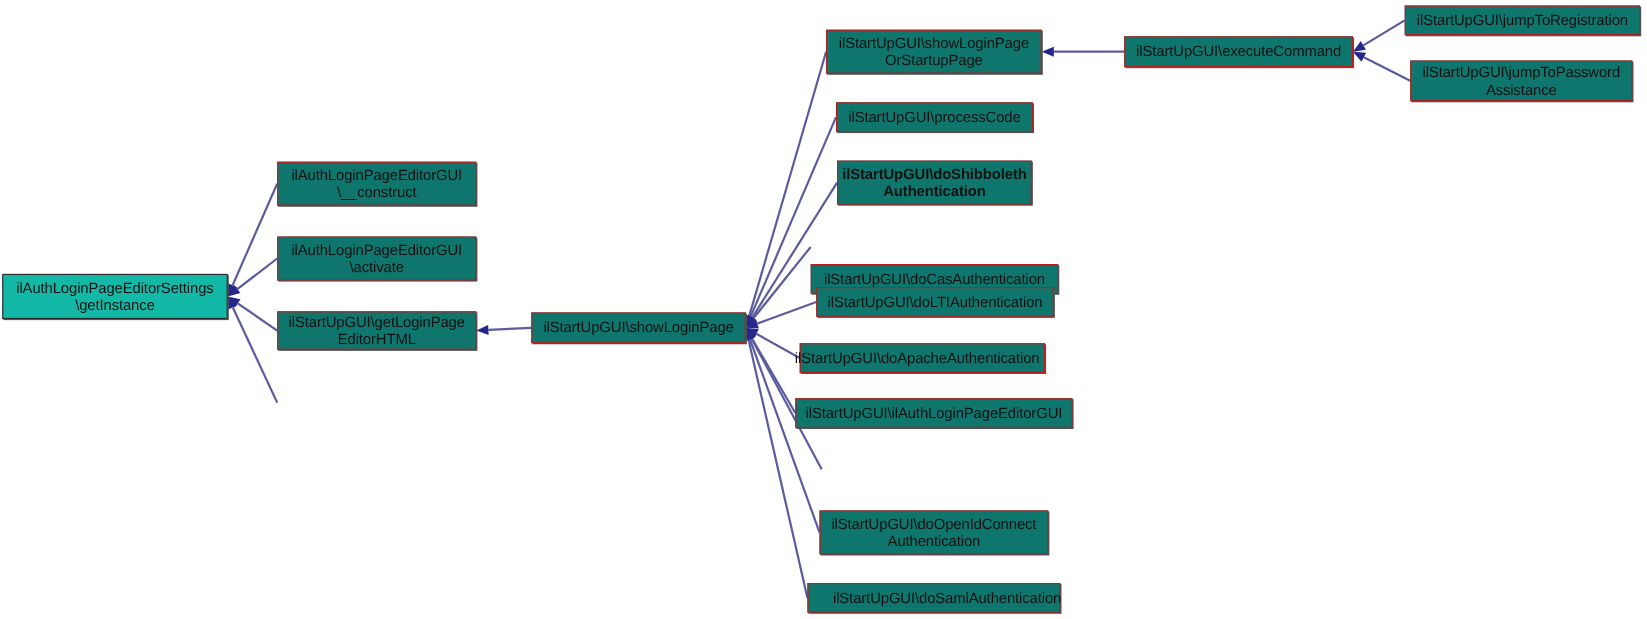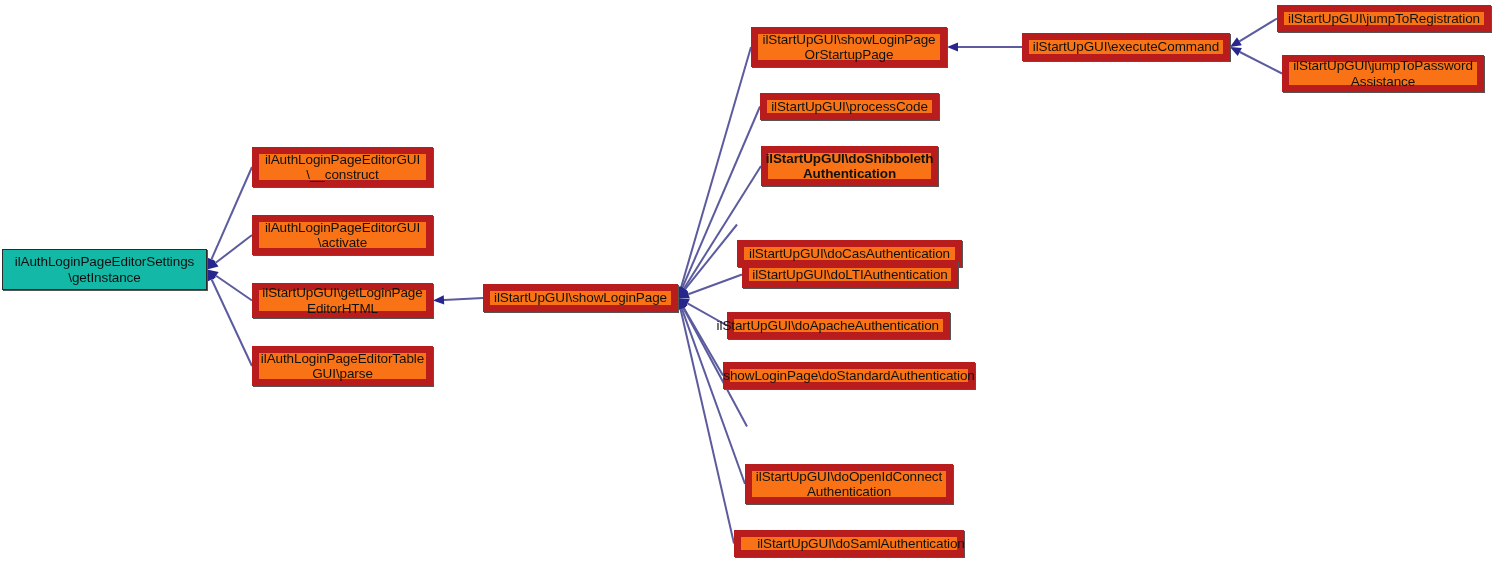--- a/index.html
+++ b/index.html
@@ -19,22 +19,22 @@
     position: absolute;
     left: 0;
     top: 0;
     width: 1497px;
     height: 563px;
     pointer-events: none;
   }
   .node {
     position: absolute;
     box-sizing: border-box;
-    border: 7px solid #b91c1c;
-    background: #f97316;
+    border: 1px solid #b91c1c;
+    background: #0f766e;
     display: flex;
     align-items: center;
     justify-content: center;
     text-align: center;
     font-size: 13.5px;
     line-height: 15.5px;
     color: #111111;
     letter-spacing: -0.1px;
     white-space: pre-line;
     box-shadow: 1px 1px 0 0 #555555;
@@ -92,32 +92,30 @@
       <polygon points="1230,47 1241.889364115989,47.89611434394903 1237.7120662755535,56.093076144048716" fill="#26268c"></polygon>
     </svg>
 <div class="node highlight" style="left: 2px; top: 249px; width: 205px; height: 41px;"><span class="node-label">ilAuthLoginPageEditorSettings
 \getInstance</span></div>
     <div class="node" style="left: 252px; top: 147px; width: 181px; height: 40px;"><span class="node-label">ilAuthLoginPageEditorGUI
 \__construct</span></div>
     <div class="node" style="left: 252px; top: 215px; width: 181px; height: 40px;"><span class="node-label">ilAuthLoginPageEditorGUI
 \activate</span></div>
     <div class="node" style="left: 252px; top: 283px; width: 181px; height: 35px;"><span class="node-label">ilStartUpGUI\getLoginPage
 EditorHTML</span></div>
-    <div class="node" style="left: 252px; top: 346px; width: 181px; height: 40px;"><span class="node-label">ilAuthLoginPageEditorTable
-GUI\parse</span></div>
     <div class="node" style="left: 483px; top: 284px; width: 195px; height: 28px;"><span class="node-label">ilStartUpGUI\showLoginPage</span></div>
     <div class="node" style="left: 751px; top: 27px; width: 196px; height: 40px;"><span class="node-label">ilStartUpGUI\showLoginPage
 OrStartupPage</span></div>
     <div class="node" style="left: 760px; top: 93px; width: 179px; height: 27px;"><span class="node-label">ilStartUpGUI\processCode</span></div>
     <div class="node" style="left: 761px; top: 146px; width: 177px; height: 40px; font-weight: bold;"><span class="node-label">ilStartUpGUI\doShibboleth
 Authentication</span></div>
     <div class="node" style="left: 737px; top: 211px; width: 225px; height: 27px; margin-top: 29px;"><span class="node-label">ilStartUpGUI\doCasAuthentication</span></div>
     <div class="node" style="left: 742px; top: 261px; width: 216px; height: 27px;"><span class="node-label">ilStartUpGUI\doLTIAuthentication</span></div>
     <div class="node" style="left: 727px; top: 312px; width: 223px; height: 27px; justify-content: flex-end;"><span class="node-label">ilStartUpGUI\doApacheAuthentication</span></div>
-    <div class="node" style="left: 723px; top: 362px; width: 252px; height: 27px;"><span class="node-label">showLoginPage\doStandardAuthentication</span></div>
+    <div class="node" style="left: 723px; top: 362px; width: 252px; height: 27px;"><span class="node-label">ilStartUpGUI\ilAuthLoginPageEditorGUI</span></div>
     <div class="node" style="left: 745px; top: 464px; width: 208px; height: 40px;"><span class="node-label">ilStartUpGUI\doOpenIdConnect
 Authentication</span></div>
     <div class="node" style="left: 734px; top: 530px; width: 230px; height: 27px; padding-left: 24px;"><span class="node-label">ilStartUpGUI\doSamlAuthentication</span></div>
     <div class="node" style="left: 1022px; top: 33px; width: 208px; height: 28px;"><span class="node-label">ilStartUpGUI\executeCommand</span></div>
     <div class="node" style="left: 1277px; top: 5px; width: 214px; height: 27px;"><span class="node-label">ilStartUpGUI\jumpToRegistration</span></div>
     <div class="node" style="left: 1282px; top: 55px; width: 202px; height: 37px;"><span class="node-label">ilStartUpGUI\jumpToPassword
 Assistance</span></div>
   </div>
 
 </body></html>

